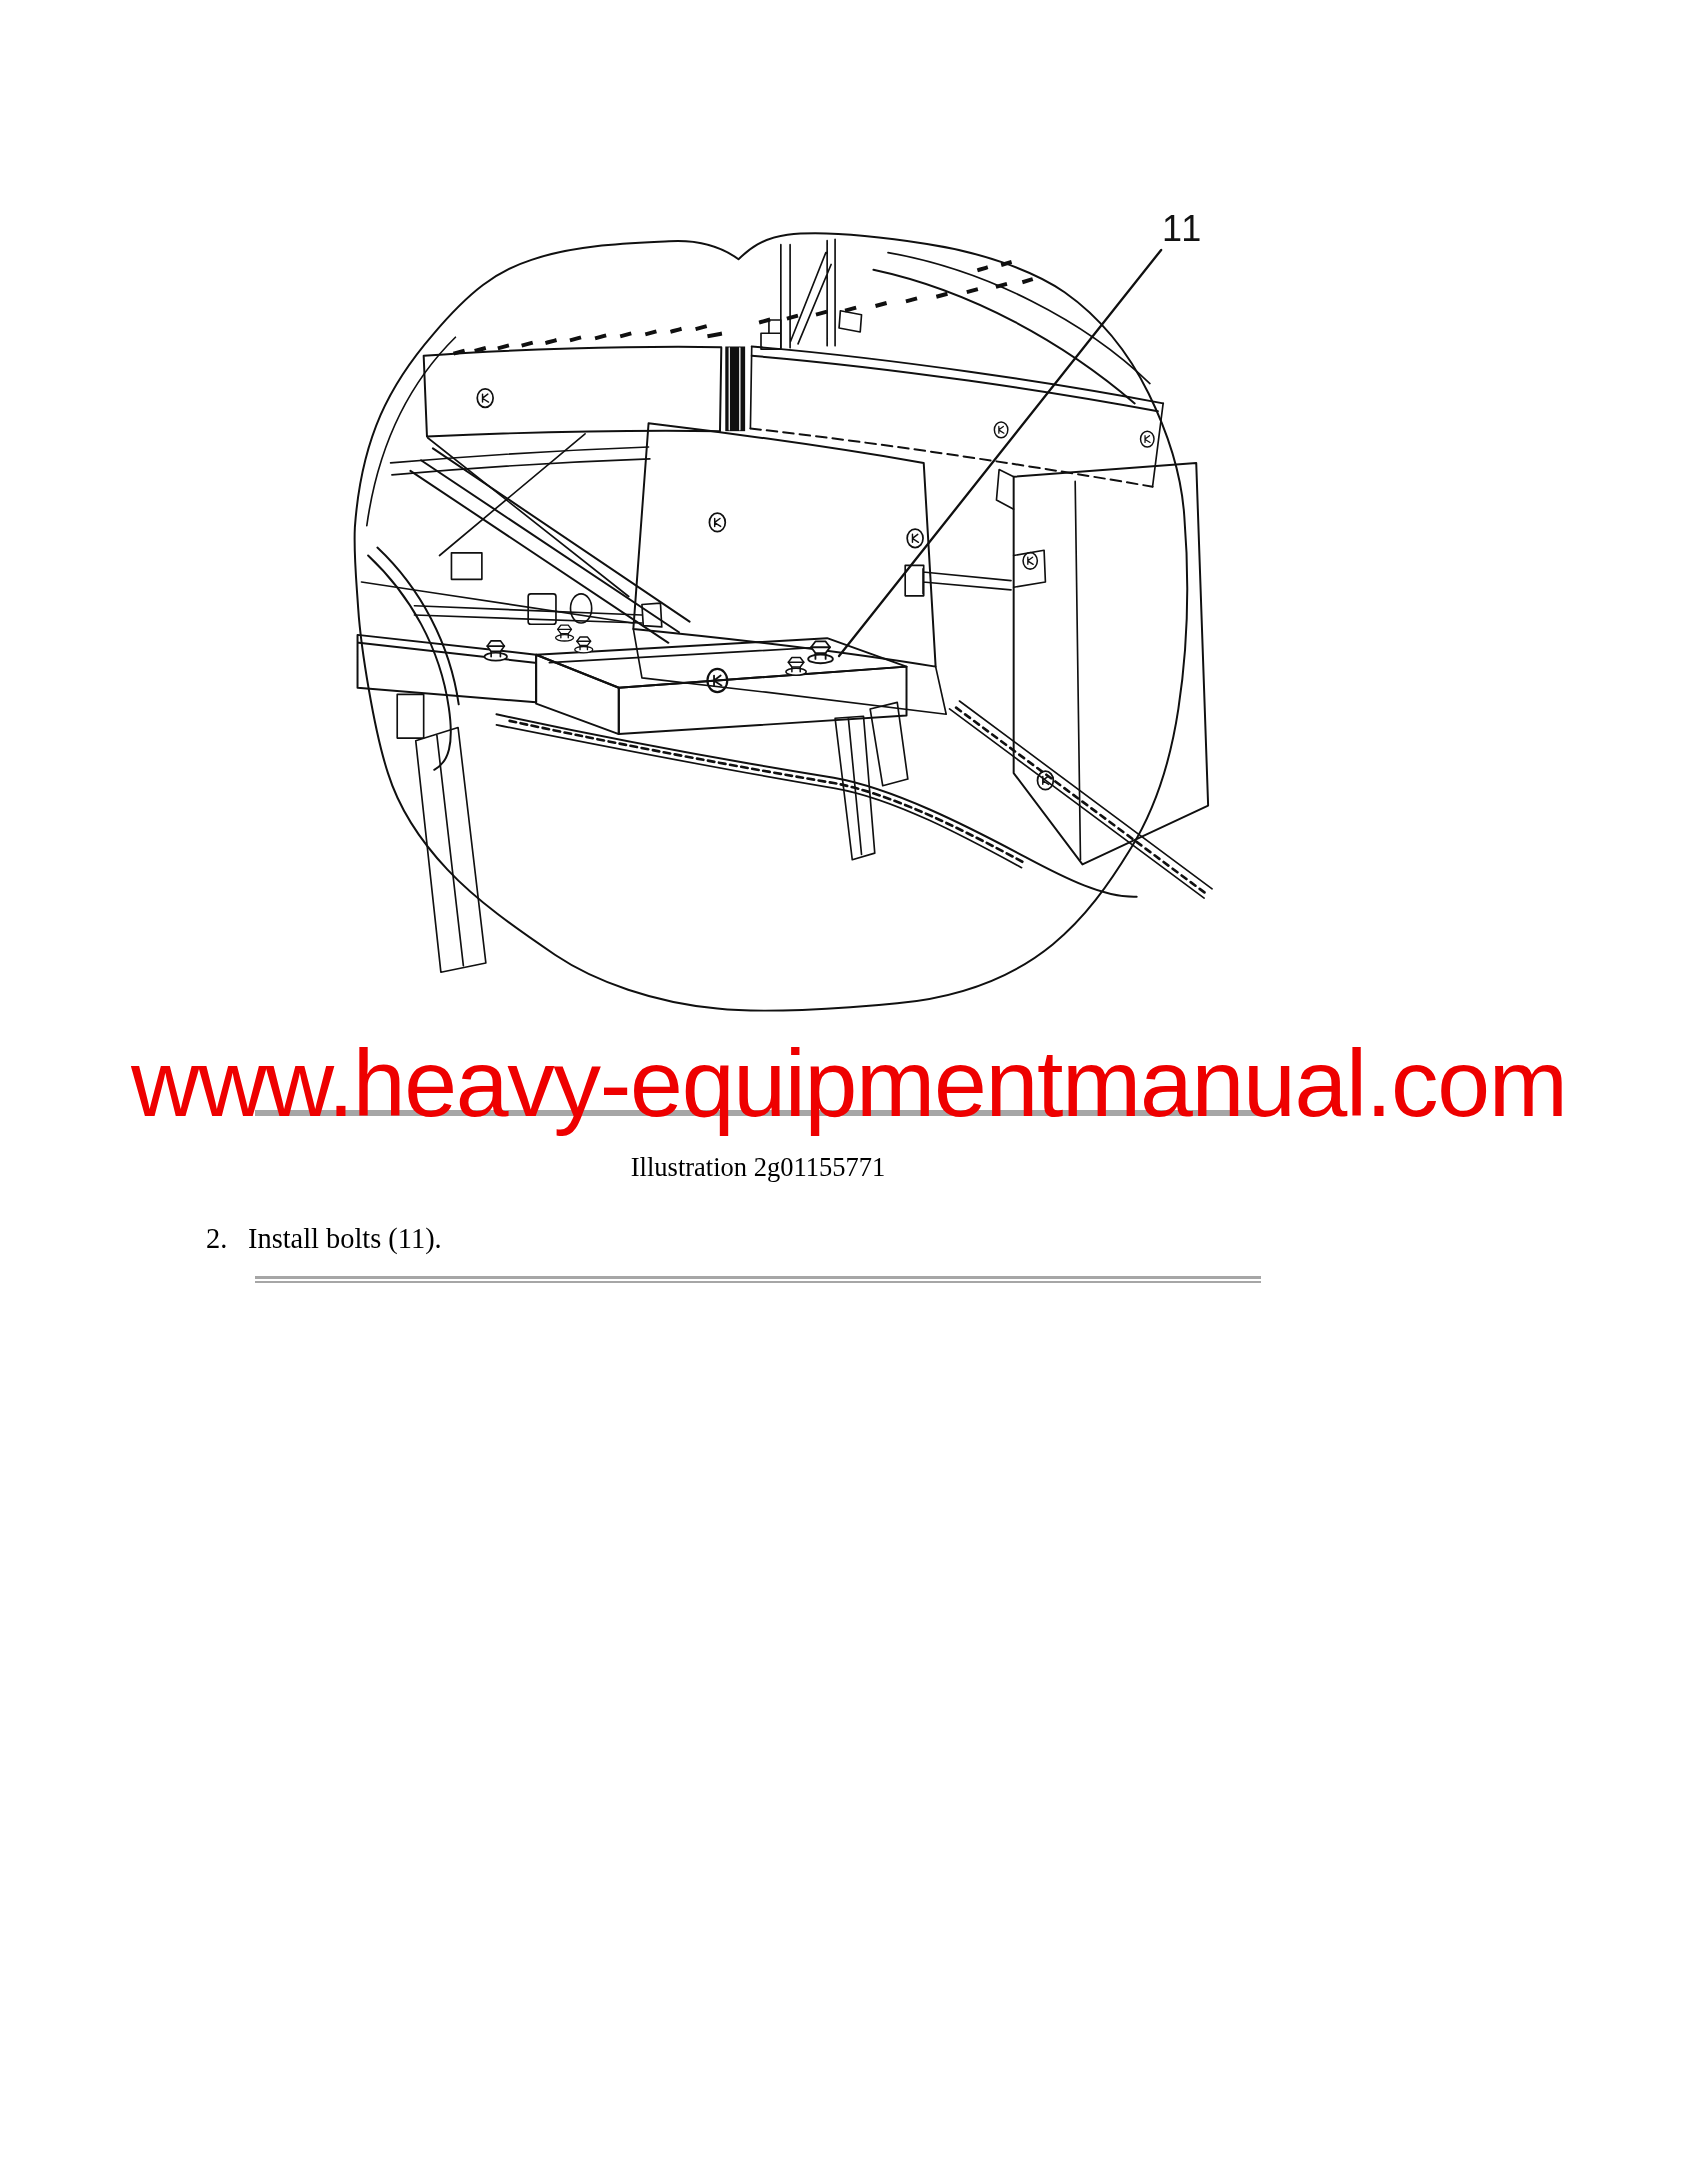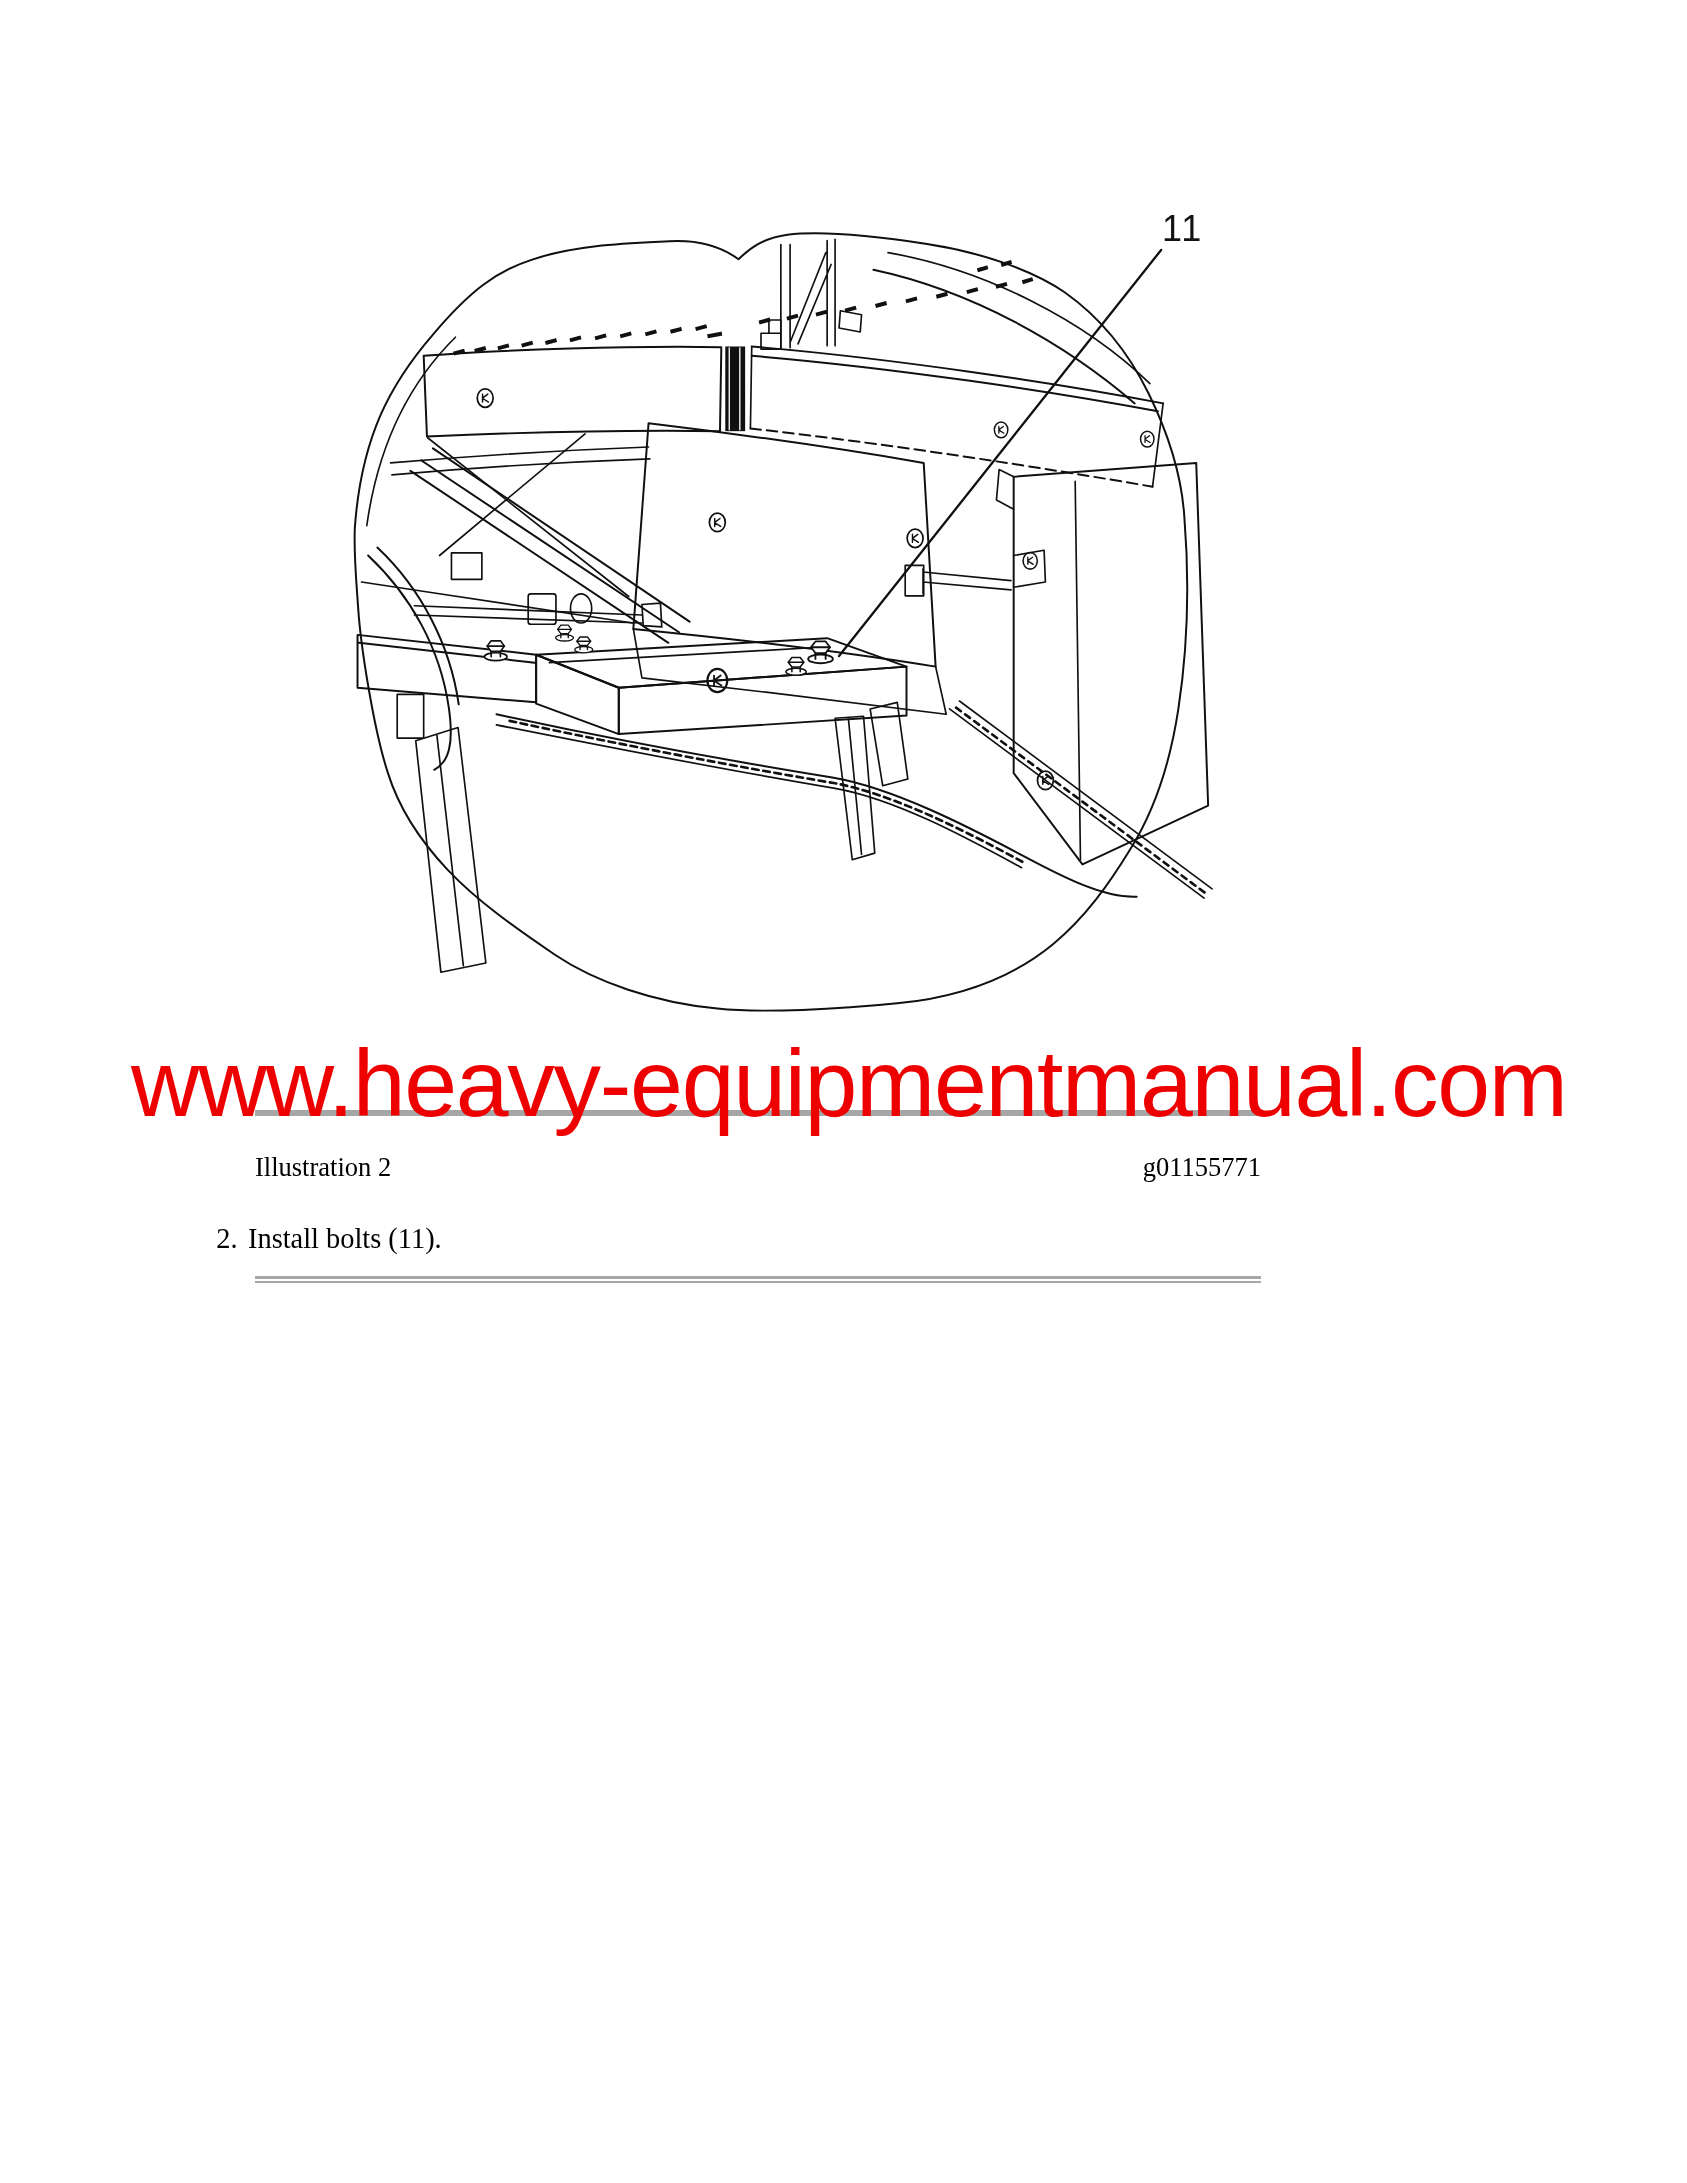--- a/index.html
+++ b/index.html
@@ -8,22 +8,22 @@
   .figure-wrap{position:absolute;left:298px;top:185px;width:926px;height:827px;margin:0;}
   .figure-wrap svg{width:100%;height:100%;display:block;}
   .callout{position:absolute;left:1162px;top:208px;
            font-family:"Liberation Sans", sans-serif;font-size:36px;letter-spacing:2px;color:#121212;}
   .watermark{position:absolute;left:131px;top:1036px;width:1429px;
              font-family:Liberation Sans, sans-serif;font-size:95px;letter-spacing:-1.3px;
              color:var(--wm,#ee0000);white-space:nowrap;z-index:5;line-height:1;}
   .rule-1{position:absolute;left:255px;top:1110px;width:1006px;height:6px;
           background:var(--rule,#a6a6a6);z-index:1;}
   .caption-row{position:absolute;left:255px;top:1152px;width:1006px;
-               display:flex;justify-content:space-between;font-size:26.5px;}
-  .step-row{position:absolute;left:206px;top:1223px;font-size:28.4px;text-align:center;}
+               display:flex;justify-content:center;font-size:26.5px;}
+  .step-row{position:absolute;left:206px;top:1223px;font-size:28.4px;}
   .step-row .num{display:inline-block;min-width:42px;}
   .rule-2{position:absolute;left:255px;top:1276px;width:1006px;height:2px;
           background:#ffffff;border-top:3.3px solid var(--rule,#a6a6a6);
           border-bottom:2px solid var(--rule,#a6a6a6);}
 </style>
 </head>
 <body>
 
 <figure class="figure-wrap">
   <svg viewBox="0 0 1400 1250">

